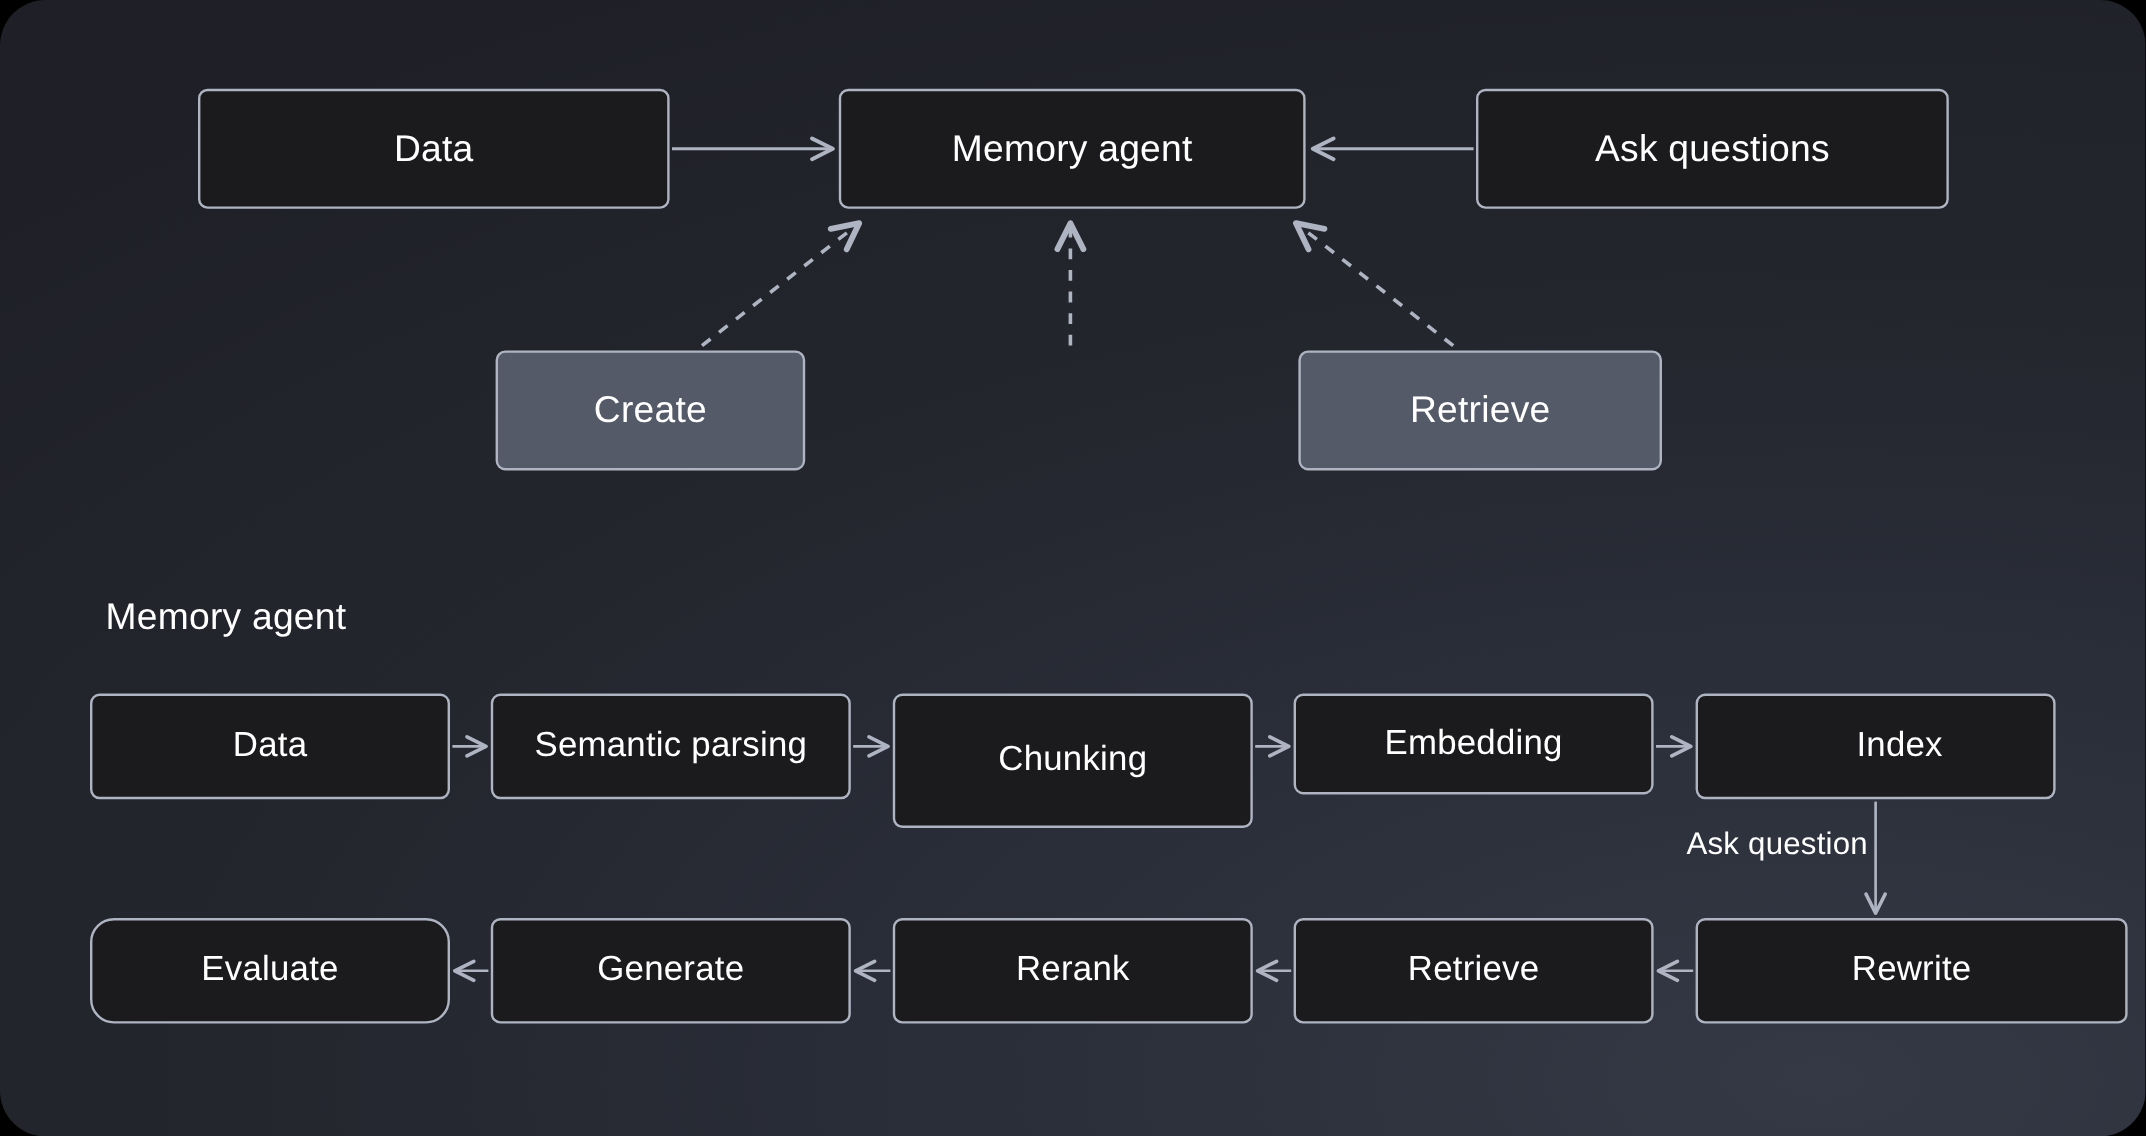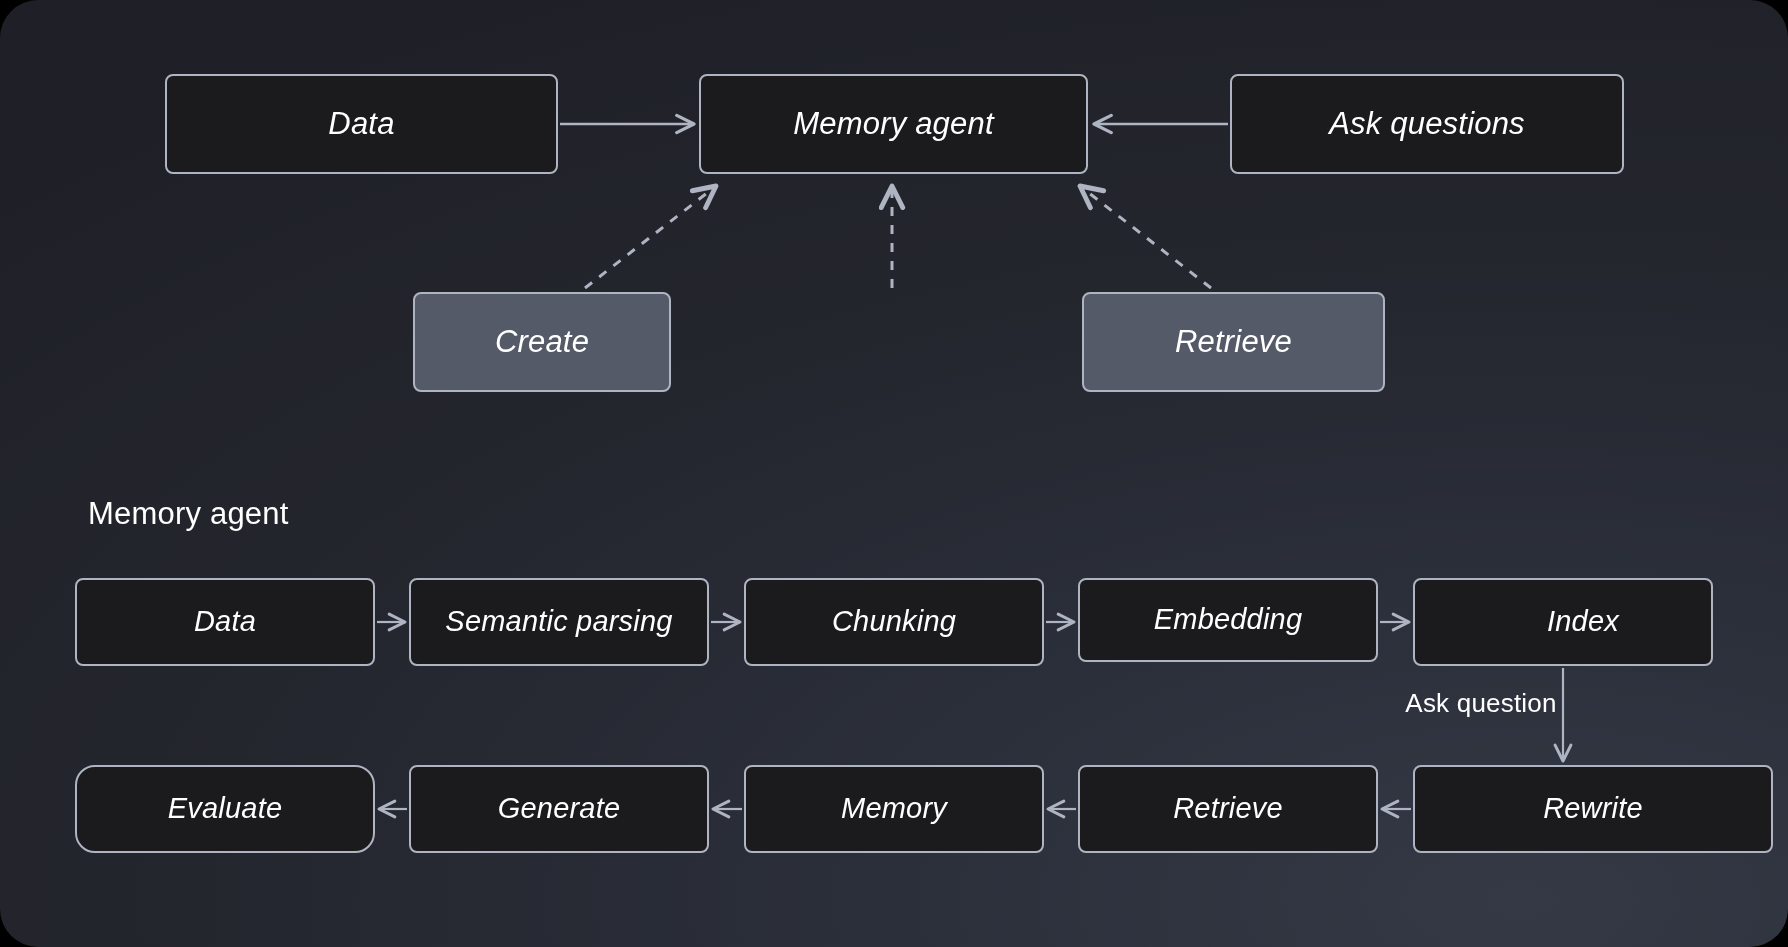--- a/index.html
+++ b/index.html
@@ -33,21 +33,20 @@
     display: flex;
     align-items: center;
     justify-content: center;
     border: 2px solid #aeb4c2;
     border-radius: 8px;
     color: #ffffff;
     letter-spacing: 0.2px;
     text-align: center;
     line-height: 1.1;
     user-select: none;
-    font-style: italic;
   }
   .node.dark {
     background: #1b1b1d;
   }
   .node.light {
     background: #545a67;
   }
   .node-label {
     pointer-events: none;
   }
@@ -129,21 +128,21 @@
   <div class="section-title" style="left:88px; top:496px;">Memory agent</div>
 
   <div class="node dark" style="left:75px; top:578px; width:300px; height:88px; font-size:29px;">
     <span class="node-label">Data</span>
   </div>
 
   <div class="node dark" style="left:409px; top:578px; width:300px; height:88px; font-size:29px;">
     <span class="node-label">Semantic parsing</span>
   </div>
 
-  <div class="node dark" style="left:744px; top:578px; width:300px; height:88px; font-size:29px;text-align:right;">
+  <div class="node dark" style="left:744px; top:578px; width:300px; height:112px; font-size:29px;text-align:right;">
     <span class="node-label">Chunking</span>
   </div>
 
   <div class="node dark" style="left:1078px; top:578px; width:300px; height:84px; font-size:29px;">
     <span class="node-label">Embedding</span>
   </div>
 
   <div class="node dark" style="left:1413px; top:578px; width:300px; height:88px; font-size:29px;padding-left:40px;">
     <span class="node-label">Index</span>
   </div>
@@ -152,21 +151,21 @@
 
   <div class="node dark" style="left:75px; top:765px; width:300px; height:88px; font-size:29px;border-radius:20px;">
     <span class="node-label">Evaluate</span>
   </div>
 
   <div class="node dark" style="left:409px; top:765px; width:300px; height:88px; font-size:29px;">
     <span class="node-label">Generate</span>
   </div>
 
   <div class="node dark" style="left:744px; top:765px; width:300px; height:88px; font-size:29px;">
-    <span class="node-label">Memory</span>
+    <span class="node-label">Rerank</span>
   </div>
 
   <div class="node dark" style="left:1078px; top:765px; width:300px; height:88px; font-size:29px;">
     <span class="node-label">Retrieve</span>
   </div>
 
   <div class="node dark" style="left:1413px; top:765px; width:360px; height:88px; font-size:29px;">
     <span class="node-label">Rewrite</span>
   </div>
 

